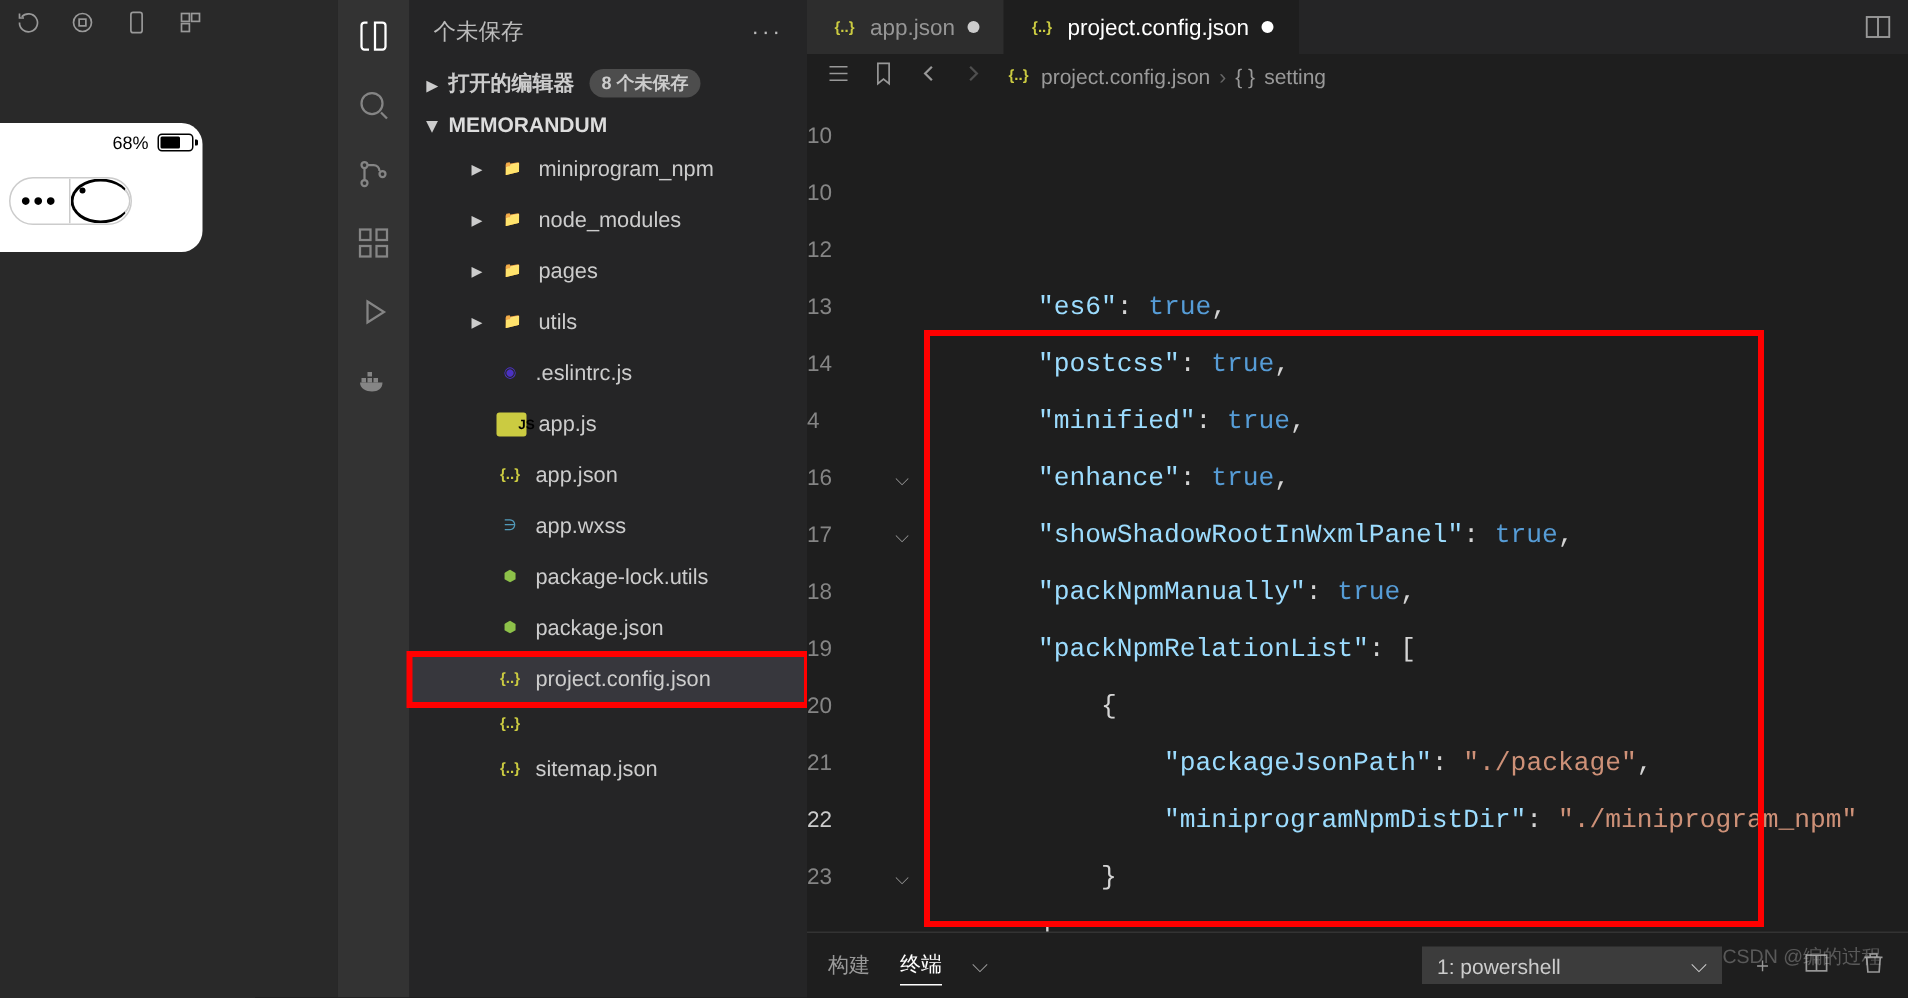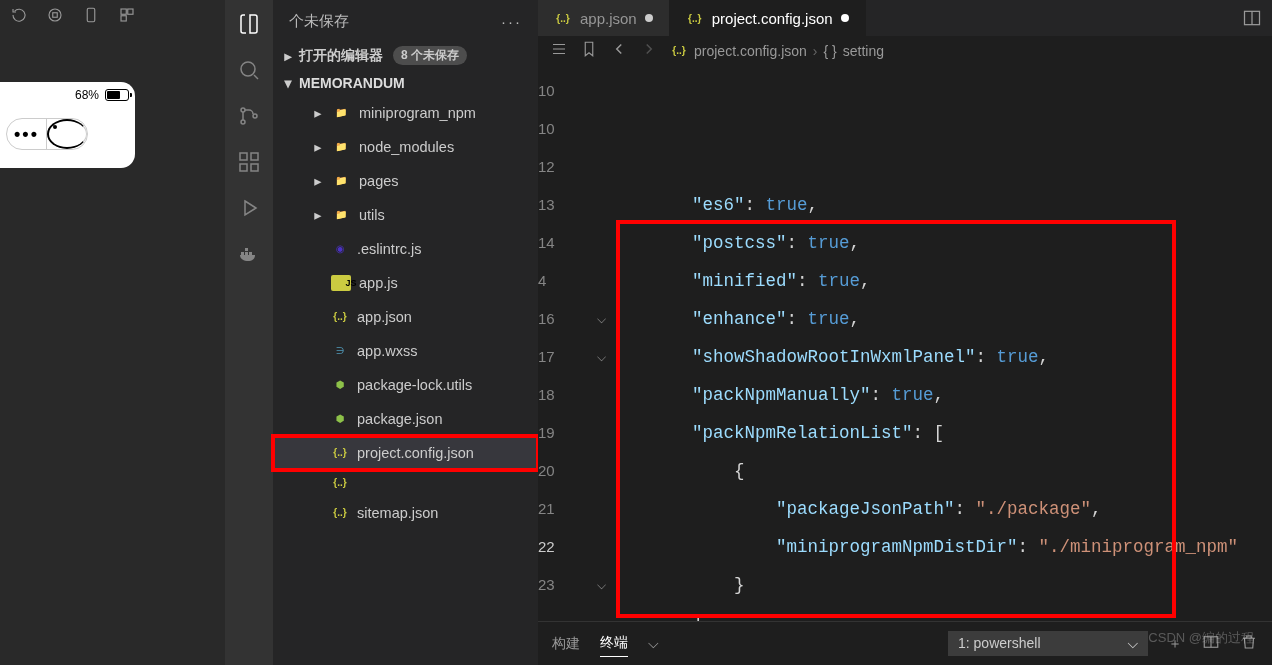--- a/index.html
+++ b/index.html
@@ -85,21 +85,21 @@
     .hl-bool { color: #569cd6; }
     .hl-punc { color: #d4d4d4; }
     .red-box { position: absolute; border: 4px solid #ff0000; pointer-events: none; }
     .red-box.code-box { left: 8px; top: 154px; width: 560px; height: 398px; }
 
     
     .panel { height: 44px; border-top: 1px solid #333; background: #1e1e1e; display: flex; align-items: center; padding: 0 14px; gap: 20px; font-size: 14px; color: #999; }
     .panel .ptab { cursor: pointer; padding: 4px 0; }
     .panel .ptab.active { color: #fff; border-bottom: 1px solid #fff; }
     .panel .spacer { flex: 1; }
-    .panel .select { min-width: 200px; padding: 4px 10px; background: #3c3c3c; display: flex; justify-content: space-between; cursor: pointer; color: #ccc; }
+    .panel .select { min-width: 200px; padding: 4px 10px; background: #3c3c3c; display: flex; justify-content: space-between; align-items: center; cursor: pointer; color: #ccc; }
     .panel .icon { cursor: pointer; }
     .panel svg { width: 18px; height: 18px; }
     .watermark { position: absolute; right: 18px; bottom: 18px; color: rgba(200,200,200,0.35); font-size: 13px; pointer-events: none; text-align: center; }
   </style>
 </head>
 <body>
 
 <div class="phone-preview">
   <div class="phone-toolbar">
     <span><svg viewBox="0 0 24 24" fill="none" stroke="currentColor" stroke-width="1.5">

